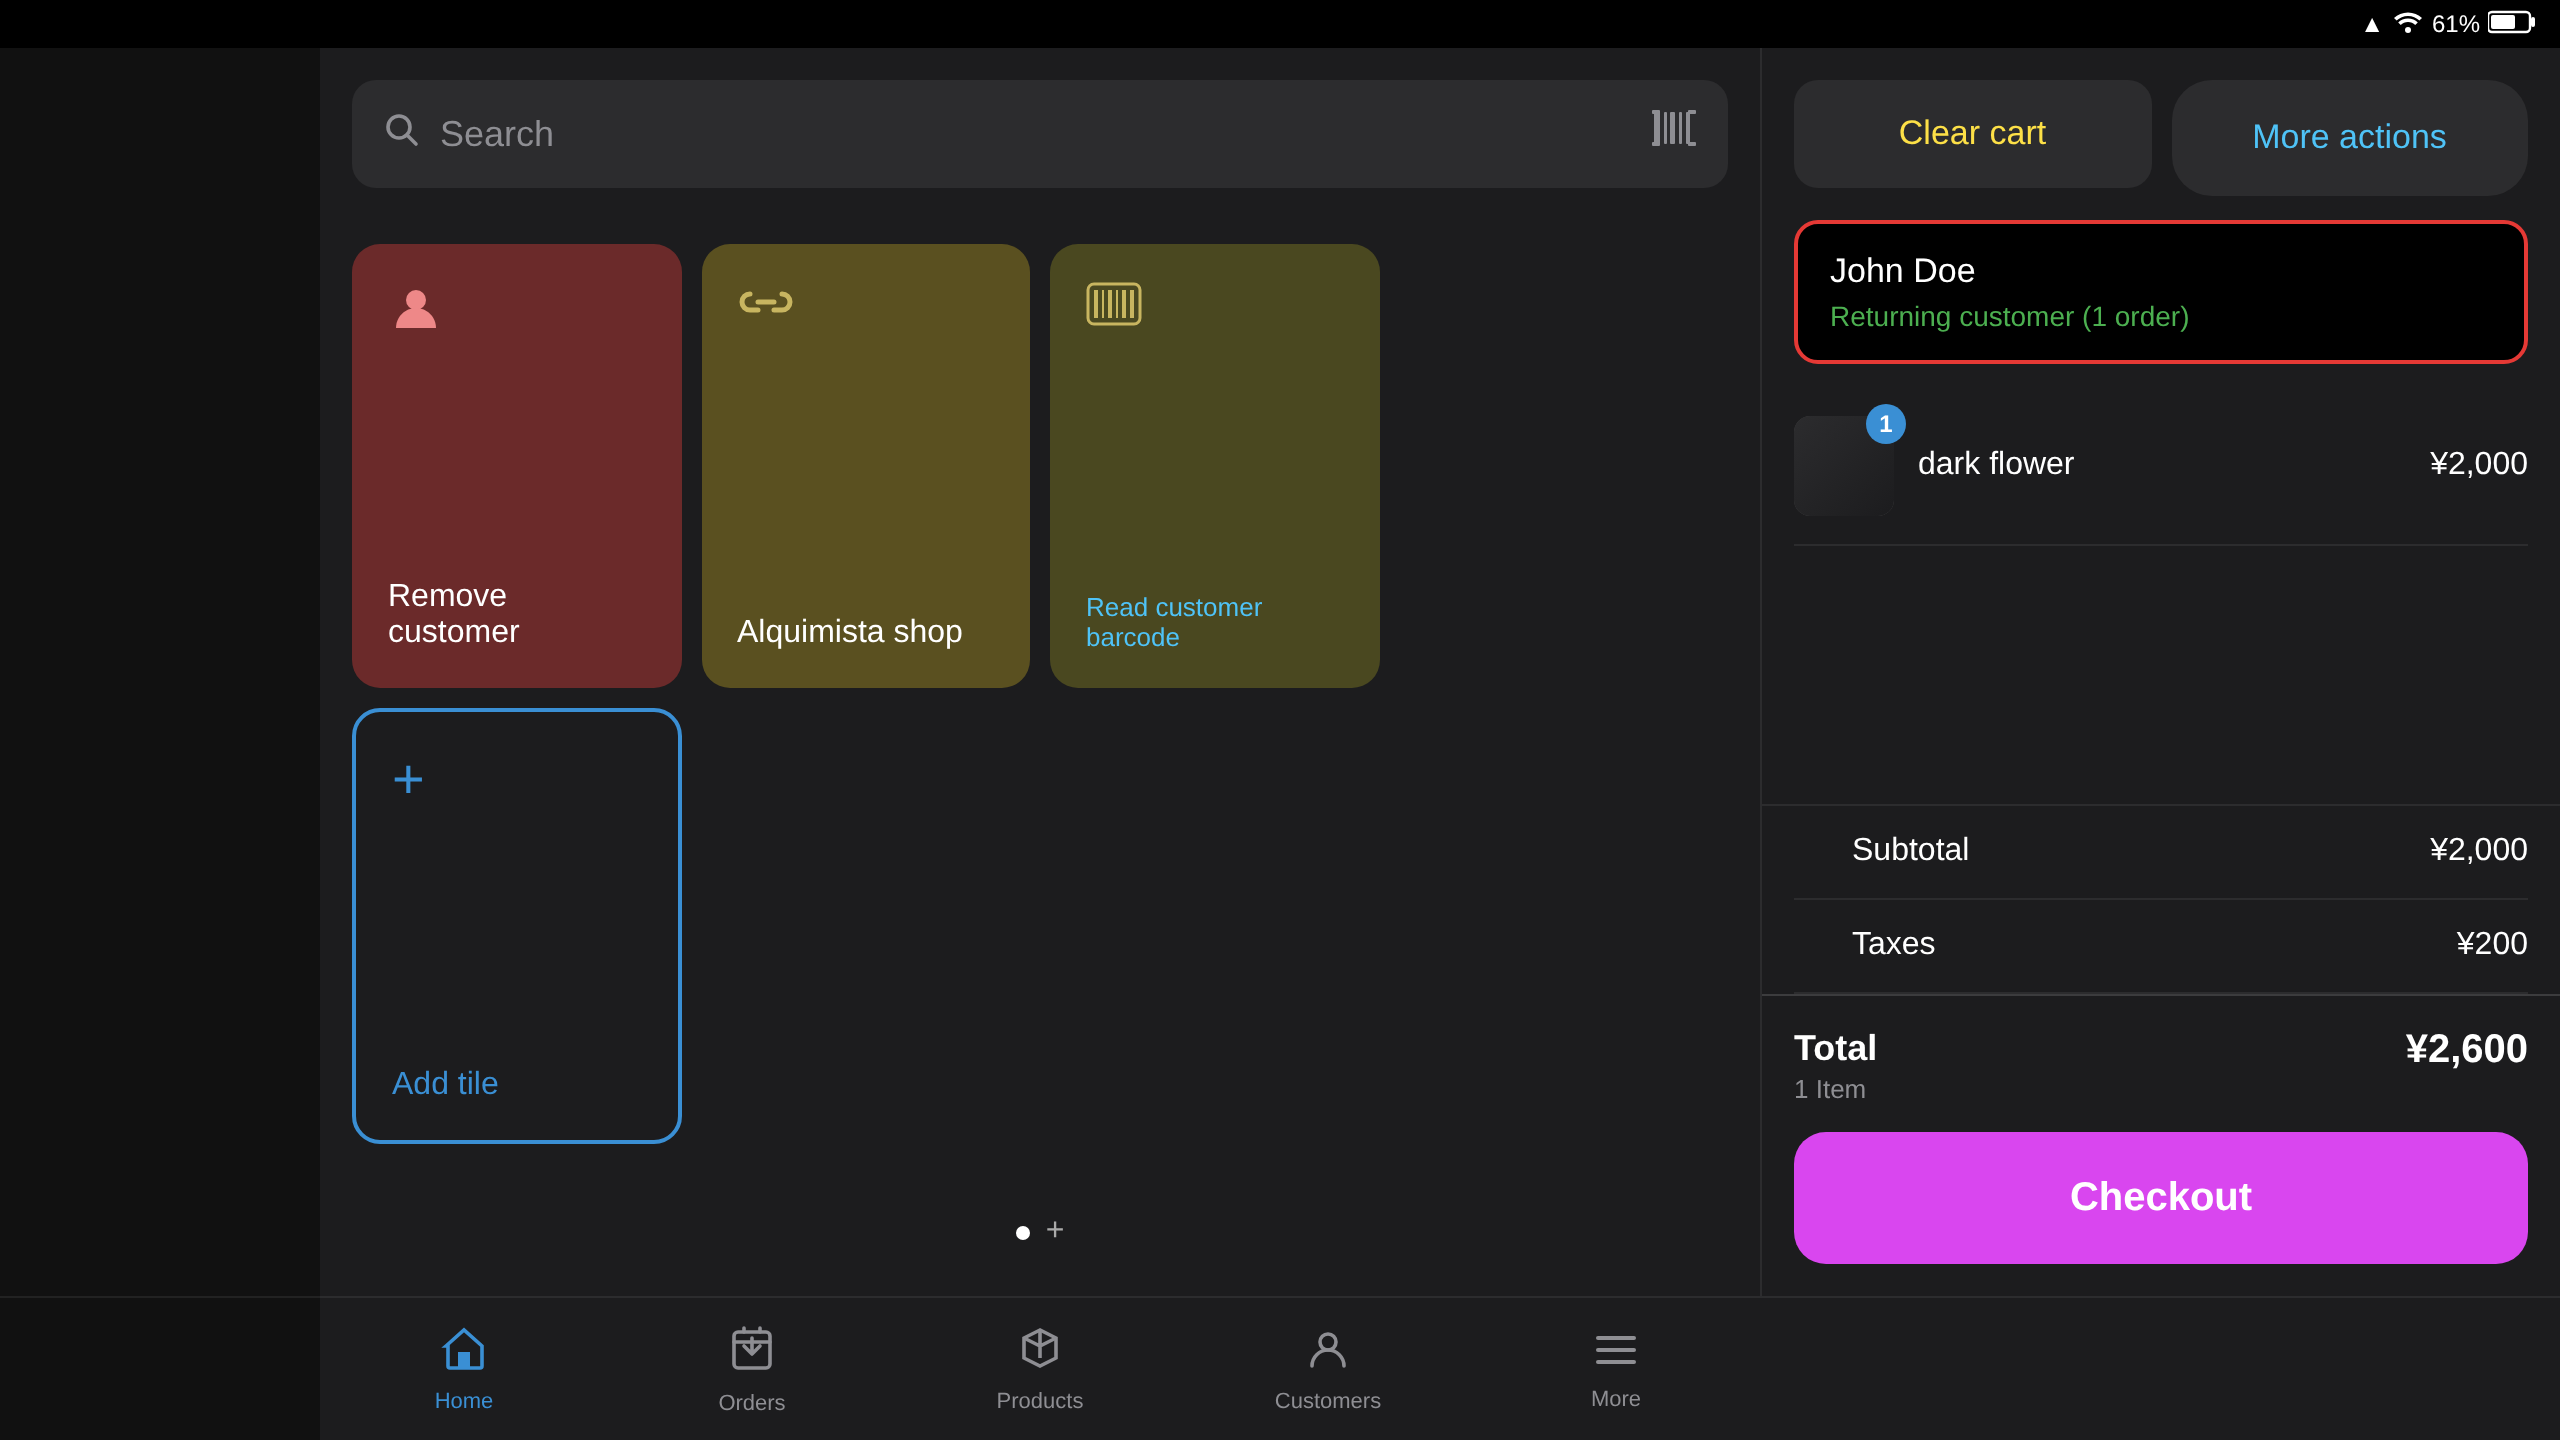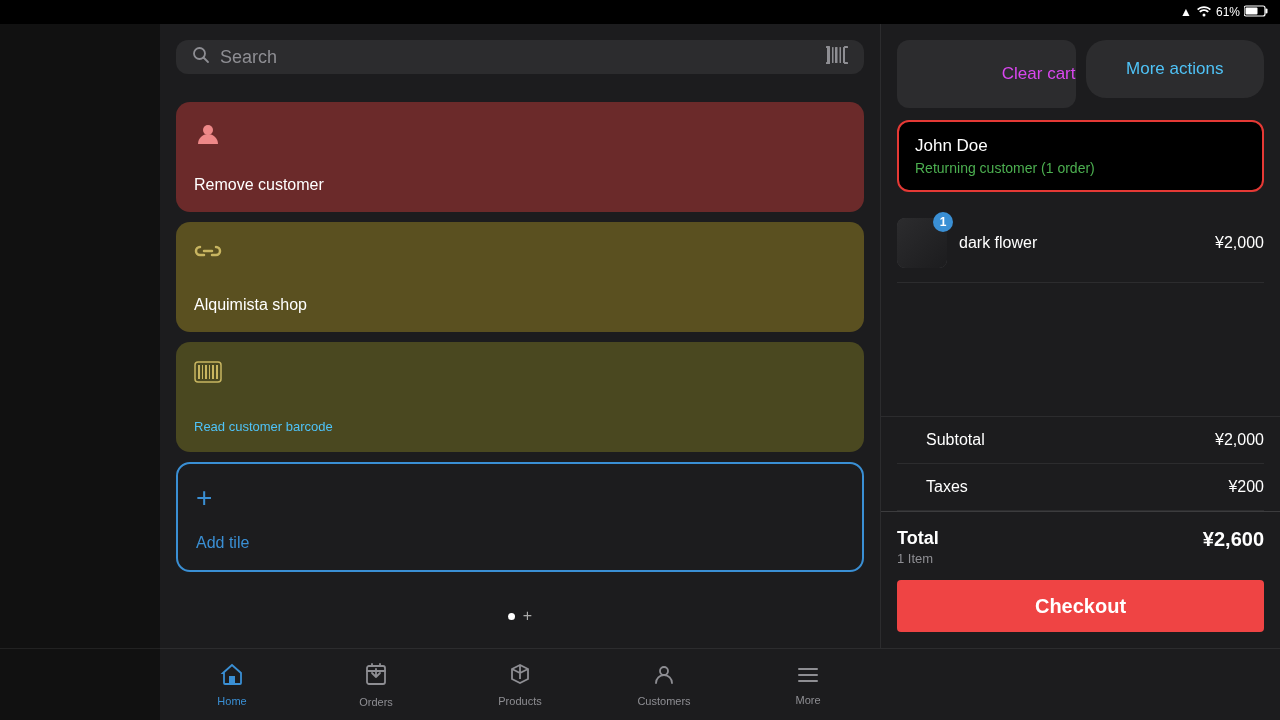--- a/index.html
+++ b/index.html
@@ -77,21 +77,21 @@
       color: #8e8e93;
     }
     .search-bar .barcode-icon {
       color: #8e8e93;
       font-size: 20px;
     }
 
     
     .tiles-grid {
       display: grid;
-      grid-template-columns: 1fr;
+      grid-template-columns: 1fr 1fr 1fr 1fr;
       gap: 10px;
       flex: 1;
     }
 
     .tile {
       border-radius: 14px;
       padding: 18px;
       display: flex;
       flex-direction: column;
       justify-content: space-between;
@@ -174,29 +174,28 @@
 
     
     .right-top-bar {
       display: flex;
       gap: 10px;
       padding: 16px 16px 0;
     }
 
     .btn-clear-cart {
       flex: 1;
-      height: 68px;
+      height: 54px;
       background: #2c2c2e;
       border: none;
       border-radius: 12px;
-      color: #d946ef;
+      color: #fde047;
       font-size: 17px;
       font-weight: 400;
       cursor: pointer;
-      text-align: right;
     }
     .btn-more-actions {
       flex: 1;
       height: 58px;
       background: #2c2c2e;
       border: none;
       border-radius: 20px;
       color: #4fc3f7;
       font-size: 17px;
       font-weight: 400;
@@ -329,24 +328,24 @@
     }
     .total-value {
       color: #fff;
       font-size: 20px;
       font-weight: 600;
     }
 
     
     .btn-checkout {
       margin: 14px 16px 16px;
-      height: 52px;
-      background: #ef4444;
+      height: 66px;
+      background: #d946ef;
       border: none;
-      border-radius: 4px;
+      border-radius: 16px;
       color: #fff;
       font-size: 20px;
       font-weight: 600;
       cursor: pointer;
       width: calc(100% - 32px);
     }
     .tab-item {
       display: flex;
       flex-direction: column;
       align-items: center;

